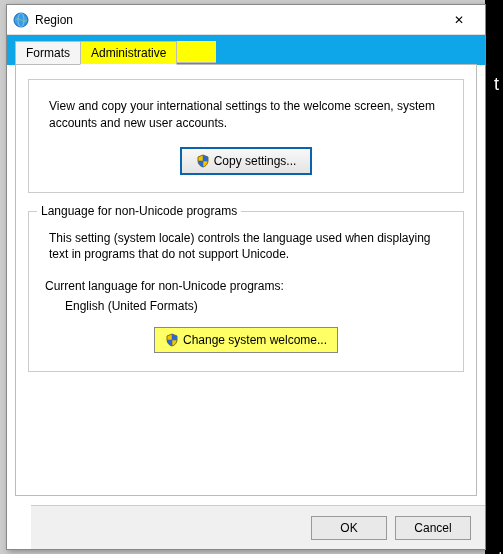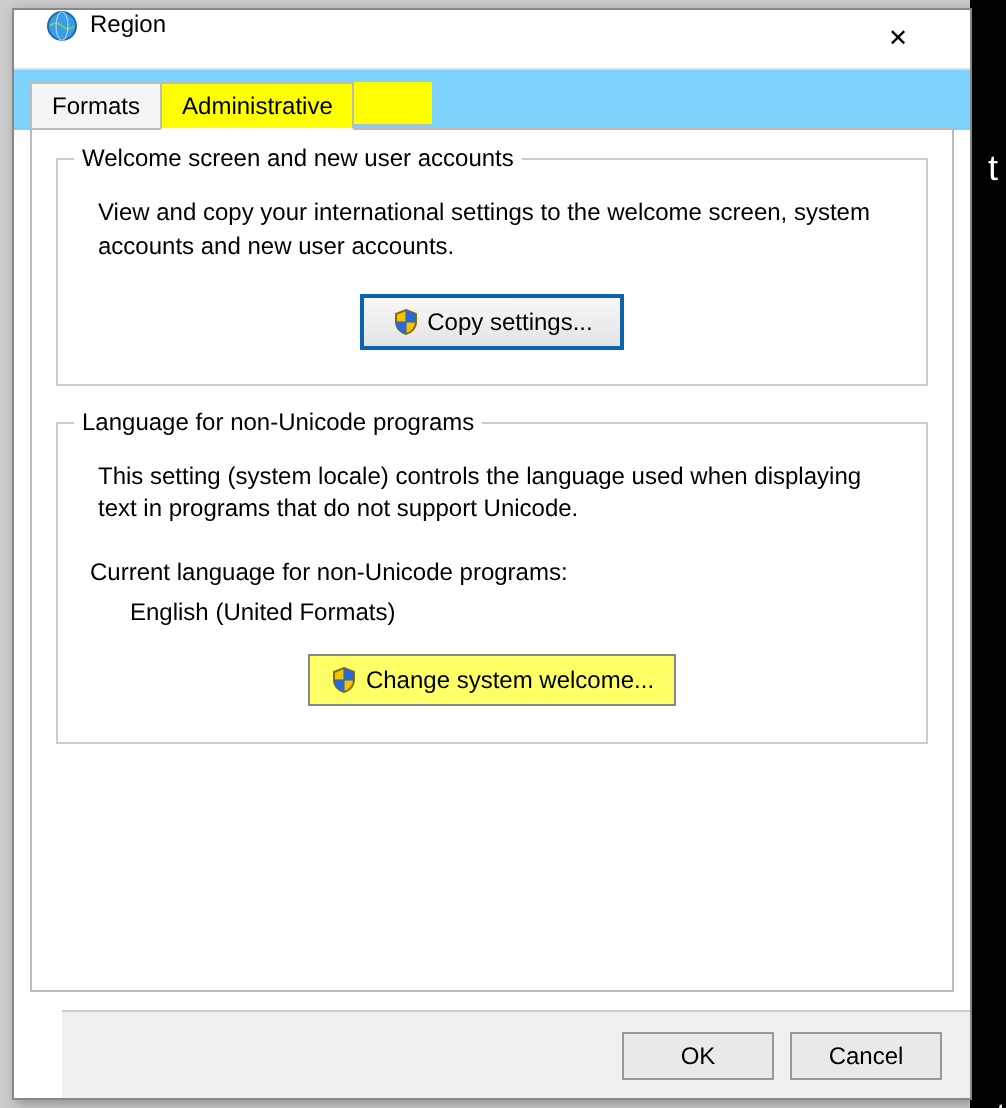--- a/index.html
+++ b/index.html
@@ -11,28 +11,28 @@
 .bg-black { position: absolute; right: 0; top: 0; width: 18px; height: 554px; background: #000; color:#fff; }
 .bg-black span { position:absolute; top:74px; right:4px; font-size:18px; }
 .bg-black span.st { top:548px; right:0; font-size:18px; }
 
 .dialog {
   position: absolute; left: 6px; top: 4px; width: 480px; height: 546px;
   background: #fff; border: 1px solid #888; box-shadow: 2px 2px 6px rgba(0,0,0,0.3);
   display: flex; flex-direction: column;
 }
 .titlebar {
-  height: 30px; display: flex; padding: 0 16px; background: #fff;
+  height: 30px; display: flex; align-items: center; padding: 0 6px; background: #fff;
   border-bottom: 1px solid #ddd;
 }
 .titlebar-icon { width: 16px; height: 16px; margin-right: 6px; }
 .titlebar-title { flex: 1; font-size: 12px; }
 .close-btn { width: 40px; height: 28px; display:flex; align-items:center; justify-content:center; font-size: 14px; cursor:pointer; }
 
-.tab-strip { display:flex; padding: 6px 8px 0 8px; background:#7dd3fc; }
+.tab-strip { display:flex; padding: 6px 8px 0 8px; background:#0ea5e9; }
 .tab { padding: 4px 10px; border:1px solid #bbb; border-bottom:none; background:#f5f5f5; margin-right:-1px; cursor:pointer; }
 .tab.active { background:#fff; position:relative; z-index:2; border-bottom:1px solid #fff; }
 .tab.highlight { background: #ffff00; }
 .tab-spacer { flex:0 0 40px; height:22px; background:#ffff00; border-bottom:1px solid #bbb; }
 
 .tab-body { flex:1; border:1px solid #bbb; margin: 0 8px 8px 8px; padding: 14px 12px; position:relative; top:-1px; background:#fff; }
 
 .groupbox { border:1px solid #ccc; padding: 14px 12px 18px 12px; margin-bottom: 18px; position:relative; }
 .group-legend { position:absolute; top:-8px; left:8px; background:#fff; padding:0 4px; font-size:12px; }
 .group-desc { margin: 4px 0 16px 8px; line-height:1.4; }
@@ -90,21 +90,20 @@
 
   <div class="tab-strip">
     <div class="tab"><span>Formats</span></div>
     <div class="tab active highlight"><span>Administrative</span></div>
     <div class="tab-spacer"></div>
   </div>
 
   <div class="tab-body">
 
     <div class="groupbox">
-      <div class="group-legend">Welcome screen and new user accounts</div>
       <div class="group-desc">View and copy your international settings to the welcome screen, system accounts and new user accounts.</div>
       <div class="btn-row">
         <button class="win-btn focused">
           <svg class="shield" viewBox="0 0 14 14">
             <path d="M7 1 L12 3 V7 C12 10 9.5 12.5 7 13 C4.5 12.5 2 10 2 7 V3 Z" fill="#f5c400" stroke="#8a6d00"></path>
             <path d="M7 1 L7 13" stroke="#2a5aa0" stroke-width="0.5"></path>
             <path d="M2 7 L12 7" stroke="#2a5aa0" stroke-width="0.5"></path>
             <path d="M7 1 L12 3 V7 L7 7 Z" fill="#2a6ad0"></path>
             <path d="M2 7 L7 7 V13 C4.5 12.5 2 10 2 7 Z" fill="#2a6ad0"></path>
           </svg>

